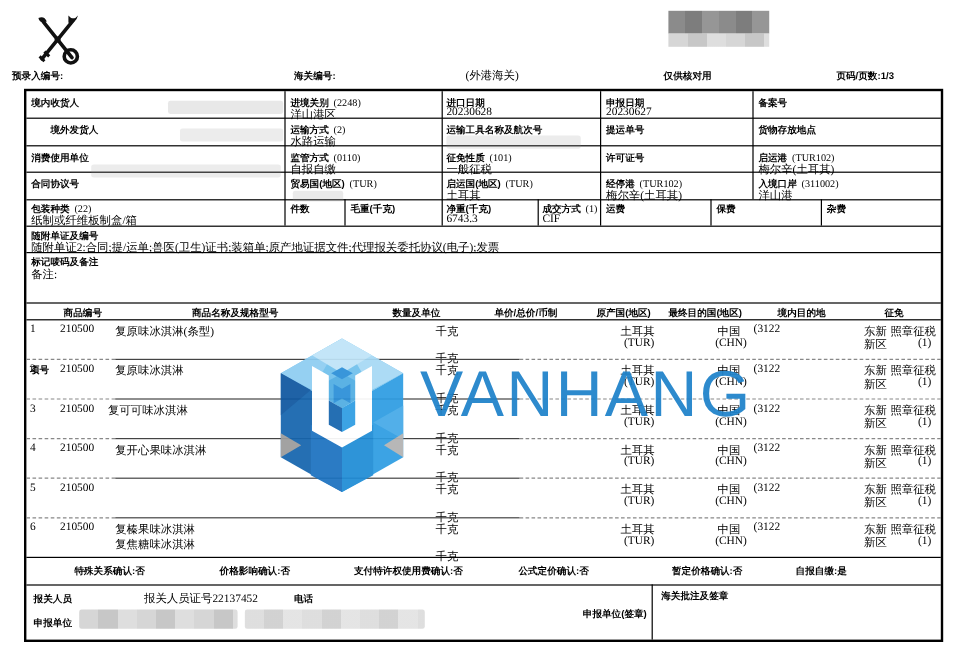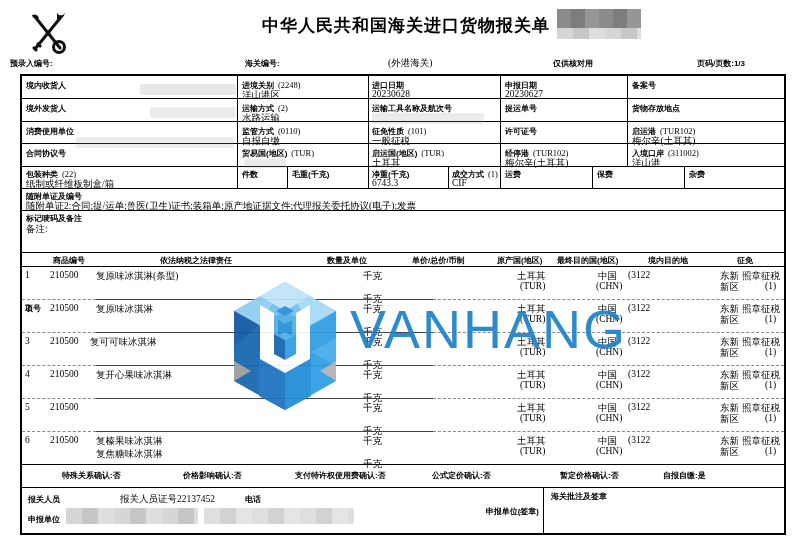--- a/index.html
+++ b/index.html
@@ -35,21 +35,20 @@
       <path d="M6 40 L32 8"></path>
       <path d="M7 9 L31 39"></path>
     </g>
     <circle cx="30" cy="38" r="5.5" fill="none" stroke="#111" stroke-width="3"></circle>
     <path d="M28 4 q4 5 8 0 q-2 7 -8 6 z" fill="#111"></path>
     <path d="M3 6 q5 -2 7 3 q-6 2 -7 -3 z" fill="#111"></path>
     <path d="M4 38 l4 4 M8 34 l4 4" stroke="#111" stroke-width="2.5"></path>
     <circle cx="19" cy="24" r="2.5" fill="#111"></circle>
   </svg>
 
-  <div class="abs title" style="left:262px;top:14px">中华人民共和国海关进口货物报关单</div>
   <div class="abs pix" style="left:557px;top:9px;width:84px;height:19px"></div>
   <div class="abs pix2" style="left:557px;top:28px;width:84px;height:11px"></div>
 
   <div class="abs sm" style="left:10px;top:58px">预录入编号:</div>
   <div class="abs sm" style="left:245px;top:58px">海关编号:</div>
   <div class="abs val" style="left:388px;top:57px">(外港海关)</div>
   <div class="abs sm" style="left:553px;top:58px">仅供核对用</div>
   <div class="abs sm" style="left:697px;top:58px">页码/页数:1/3</div>
 
   <div class="tbl">
@@ -80,21 +79,21 @@
         <span class="lbl">进境关别</span>
         <span class="code">(2248)</span>
       </div>
     <div class="abs val" style="left:220px;top:13px">洋山港区</div>
     <div class="abs lbl" style="left:350px;top:4px">进口日期</div>
     <div class="abs val" style="left:350px;top:13px">20230628</div>
     <div class="abs lbl" style="left:483px;top:4px">申报日期</div>
     <div class="abs val" style="left:483px;top:13px">20230627</div>
     <div class="abs lbl" style="left:610px;top:4px">备案号</div>
 
-    <div class="abs lbl" style="left:4px;top:27px">境外发货人</div>
+    <div class="abs lbl" style="left:20px;top:27px">境外发货人</div>
     <div class="abs row" style="left:220px;top:27px">
         <span class="lbl">运输方式</span>
         <span class="code">(2)</span>
       </div>
     <div class="abs val" style="left:220px;top:36px">水路运输</div>
     <div class="abs lbl" style="left:350px;top:27px">运输工具名称及航次号</div>
     <div class="abs lbl" style="left:483px;top:27px">提运单号</div>
     <div class="abs lbl" style="left:610px;top:27px">货物存放地点</div>
 
     <div class="abs lbl" style="left:4px;top:50px">消费使用单位</div>
@@ -156,21 +155,21 @@
 
     <div class="abs lbl" style="left:4px;top:115px">随附单证及编号</div>
     <div class="abs val" style="left:4px;top:124px">随附单证2:合同;提/运单;兽医(卫生)证书;装箱单;原产地证据文件;代理报关委托协议(电子);发票</div>
 
     <div class="abs lbl" style="left:4px;top:137px">标记唛码及备注</div>
     <div class="abs val" style="left:4px;top:147px">备注:</div>
 
     <div id="goods-layer">
         <div class="abs lbl" style="left: 3px; top: 179px; margin-top: 48px;">项号</div>
         <div class="abs lbl" style="left: 31px; top: 179px;">商品编号</div>
-        <div class="abs lbl" style="left: 138px; top: 179px;">依法纳税之法律责任</div>
+        <div class="abs lbl" style="left: 138px; top: 179px;">商品名称及规格型号</div>
         <div class="abs lbl" style="left: 305px; top: 179px;">数量及单位</div>
         <div class="abs lbl" style="left: 390px; top: 179px;">单价/总价/币制</div>
         <div class="abs lbl" style="left: 475px; top: 179px;">原产国(地区)</div>
         <div class="abs lbl" style="left: 535px; top: 179px;">最终目的国(地区)</div>
         <div class="abs lbl" style="left: 626px; top: 179px;">境内目的地</div>
         <div class="abs lbl" style="left: 715px; top: 179px;">征免</div>
         <div class="abs val" style="left: 3px; top: 194px;">1</div>
         <div class="abs val" style="left: 28px; top: 194px;">210500</div>
         <div class="abs val" style="left: 74px; top: 194px;">复原味冰淇淋(条型)</div>
         <div class="abs val" style="left: 341px; top: 194px;">千克</div>

